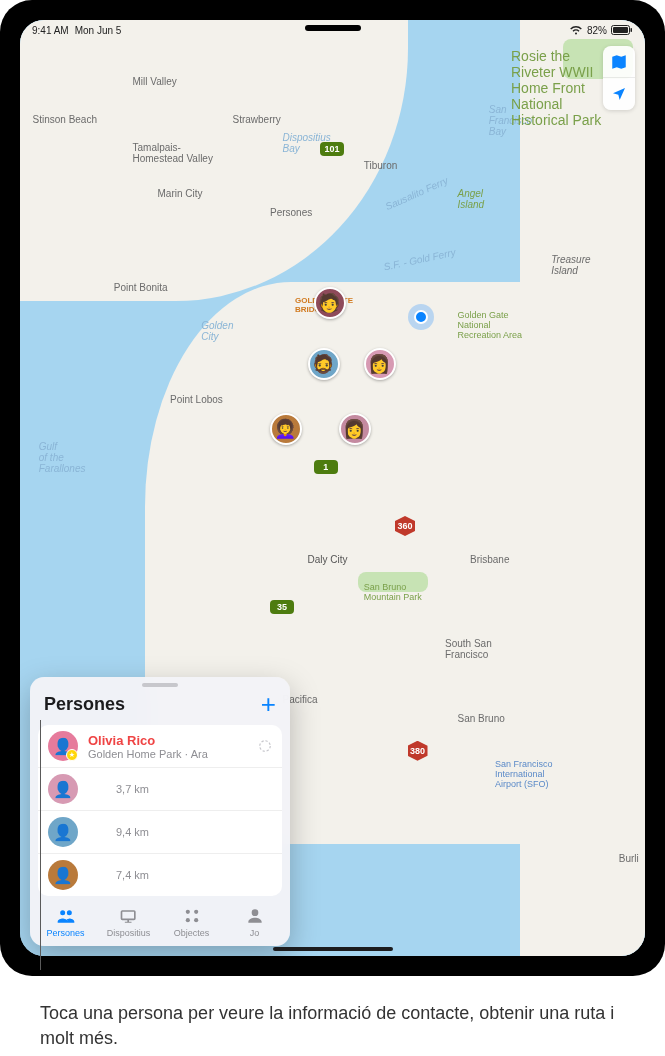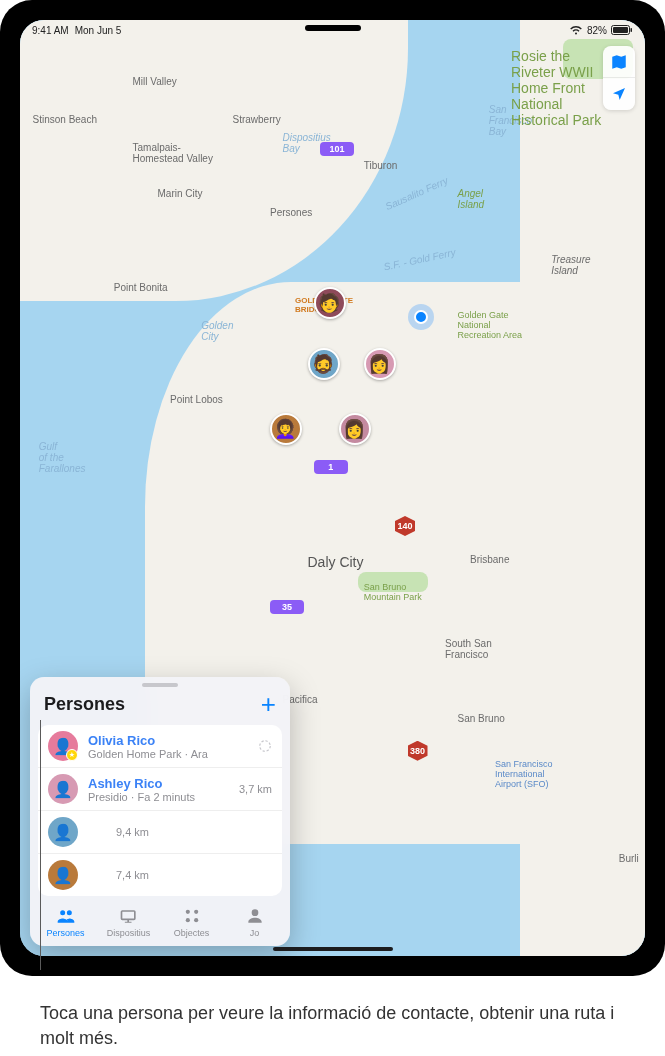--- a/index.html
+++ b/index.html
@@ -75,29 +75,29 @@
   }
   .marin { top: 0; left: 0; width: 62%; height: 30%; border-bottom-right-radius: 60% 90%; }
   .sf    { top: 28%; left: 20%; width: 78%; height: 60%; border-top-left-radius: 30% 40%; }
   .east  { top: 0; right: 0; width: 20%; height: 100%; }
   .map-label {
     position: absolute;
     font-size: 10px;
     color: #6b6b6b;
     white-space: nowrap;
   }
-  .map-label.city { font-size: 14px; color:#555; font-weight:500;}
+  .map-label.city { font-size: 10px; color:#555; font-weight:500;}
   .road-badge {
     position: absolute;
     width: 20px; height: 20px;
     display:flex;align-items:center;justify-content:center;
     font-size:9px;font-weight:700;color:#fff;
   }
   .road-interstate { background:#c0392b; clip-path: polygon(50% 0%, 100% 25%, 100% 75%, 50% 100%, 0% 75%, 0% 25%); }
-  .road-state { background:#8b5cf6; border-radius:4px; width:34px;height:14px; }
+  .road-state { background:#4d7c0f; border-radius:4px; width:24px;height:14px; }
   .park { position:absolute; background:#c7e3b4; border-radius:8px; }
   .gg-bridge { position:absolute; color:#d17a1f; font-size:8px; font-weight:600; }
   
   .map-controls {
     position: absolute;
     top: 26px; right: 10px;
     width: 32px;
     background: rgba(255,255,255,0.92);
     border-radius: 8px;
     overflow: hidden;
@@ -161,21 +161,21 @@
     position:relative;
   }
   .row:last-child{ border-bottom:none; }
   .avatar {
     width: 30px; height:30px; border-radius:50%;
     flex:0 0 auto; margin-right:10px;
     display:flex;align-items:center;justify-content:center;
     font-size:16px;
   }
   .row-text { flex:1 1 auto; min-width:0; }
-  .row-name { font-size: 13px; font-weight:600; color:#3b82f6; }
+  .row-name { font-size: 13px; font-weight:600; color:#ef4444; }
   .row-sub  { font-size: 11px; color:#8e8e93; }
   .row-right{ font-size: 11px; color:#8e8e93; display:flex;align-items:center;margin-left:28px; }
   .star-badge{
     position:absolute; left:28px; top:24px;
     width:12px;height:12px;border-radius:50%;
     background:#ffd60a;border:1.5px solid #fff;
     display:flex;align-items:center;justify-content:center;
     font-size:7px;color:#fff;
   }
   
@@ -286,21 +286,21 @@
 National
 Recreation Area</span>
       <span class="map-label" style="top:60%;left:55%;white-space:pre;color:#7aa04a;font-size:9px">San Bruno
 Mountain Park</span>
       <span class="map-label" style="top:79%;left:76%;white-space:pre;color:#5a8ac8;font-size:9px">San Francisco
 International
 Airport (SFO)</span>
       <span class="map-label" style="top:88%;left:27%">Fort Funston</span>
       <span class="map-label" style="top:89%;right:1%">Burli</span>
 
-      <div class="road-badge road-interstate" style="top:53%;left:60%">140</div>
+      <div class="road-badge road-interstate" style="top:53%;left:60%">360</div>
       <div class="road-badge road-interstate" style="top:77%;left:62%">380</div>
       <div class="road-badge road-state" style="top:47%;left:47%">1</div>
       <div class="road-badge road-state" style="top:62%;left:40%">35</div>
       <div class="road-badge road-state" style="top:13%;left:48%">101</div>
 
       <div class="user-dot" style="top:31%;left:63%"></div>
 
       <div class="pin" style="top:28.5%;left:47%;background:#8e4a5a">🧑</div>
       <div class="pin" style="top:35%;left:46%;background:#6fa6c8">🧔</div>
       <div class="pin" style="top:35%;left:55%;background:#d79ab3">👩</div>
@@ -337,24 +337,20 @@
     </div>
     <div class="row-right">
       <svg width="14" height="14" viewBox="0 0 24 24">
                 <circle cx="12" cy="12" r="9" stroke="#c7c7cc" stroke-width="2" fill="none" stroke-dasharray="4 3"></circle>
               </svg>
     </div>
           </div>
           <div class="row">
     <div class="avatar" style="background:#d79ab3">👤</div>
 
-    <div class="row-text">
-      <div class="row-name">Ashley Rico</div>
-      <div class="row-sub">Presidio · Fa 2 minuts</div>
-    </div>
     <div class="row-right">
       3,7 km
     </div>
           </div>
           <div class="row">
     <div class="avatar" style="background:#6fa6c8">👤</div>
 
     <div class="row-right">
       9,4 km
     </div>

